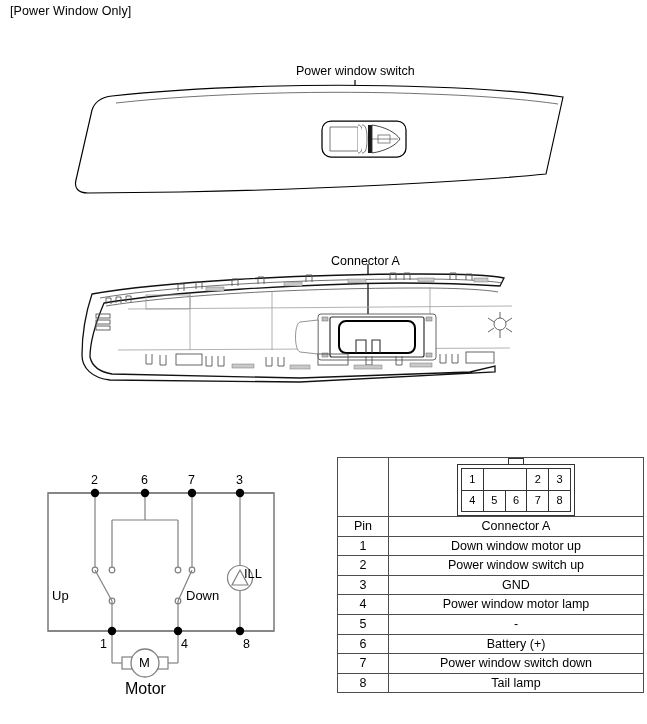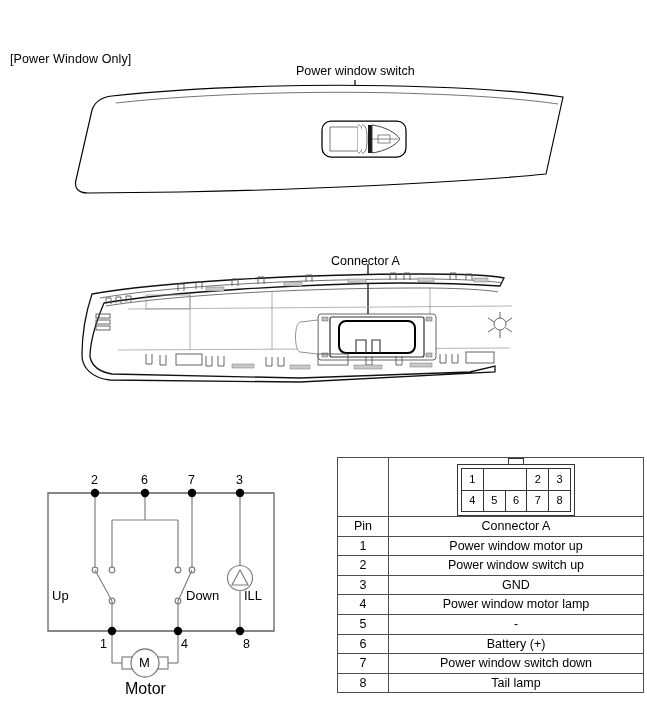--- a/index.html
+++ b/index.html
@@ -17,21 +17,20 @@
   }
   .abs { position: absolute; }
 
   
   #page-heading {
     left: 10px;
     top: 4px;
     font-size: 12.5px;
     letter-spacing: 0.1px;
     white-space: nowrap;
-    margin-top: 48px;
   }
 
   
   .callout-label {
     font-size: 12.5px;
     white-space: nowrap;
   }
   #switch-callout-label { left: 296px; top: 64px; }
   #connector-callout-label { left: 331px; top: 254px; }
 
@@ -378,21 +377,21 @@
 <div class="abs" style="left:141px; top:473px; font-size:12.5px;">6</div>
 <div class="abs" style="left:188px; top:473px; font-size:12.5px;">7</div>
 <div class="abs" style="left:236px; top:473px; font-size:12.5px;">3</div>
 
 <div class="abs" style="left:100px; top:637px; font-size:12.5px;">1</div>
 <div class="abs" style="left:181px; top:637px; font-size:12.5px;">4</div>
 <div class="abs" style="left:243px; top:637px; font-size:12.5px;">8</div>
 
 <div class="abs" style="left:52px; top:588px; font-size:13px;">Up</div>
 <div class="abs" style="left:186px; top:588px; font-size:13px;">Down</div>
-<div class="abs" style="left:244px; top:588px; font-size:13px;">ILL</div>
+<div class="abs" style="left:244px; top:566px; font-size:13px;">ILL</div>
 <div class="abs" style="left:139px; top:655px; font-size:13px;">M</div>
 <div class="abs" style="left:125px; top:680px; font-size:16px;">Motor</div>
 
 <div class="abs" id="pin-table-wrap">
   <table class="pin-table">
     <tbody>
 
       <tr>
         <td class="col-pin connector-art-blank"></td>
         <td class="col-desc connector-art-cell">
@@ -421,21 +420,21 @@
         </td>
       </tr>
 
       <tr>
         <td class="col-pin">Pin</td>
         <td class="col-desc">Connector A</td>
       </tr>
 
       <tr>
         <td class="col-pin">1</td>
-        <td class="col-desc">Power window motor up</td>
+        <td class="col-desc">Down window motor up</td>
       </tr>
       <tr>
         <td class="col-pin">2</td>
         <td class="col-desc">Power window switch up</td>
       </tr>
       <tr>
         <td class="col-pin">3</td>
         <td class="col-desc">GND</td>
       </tr>
       <tr>

